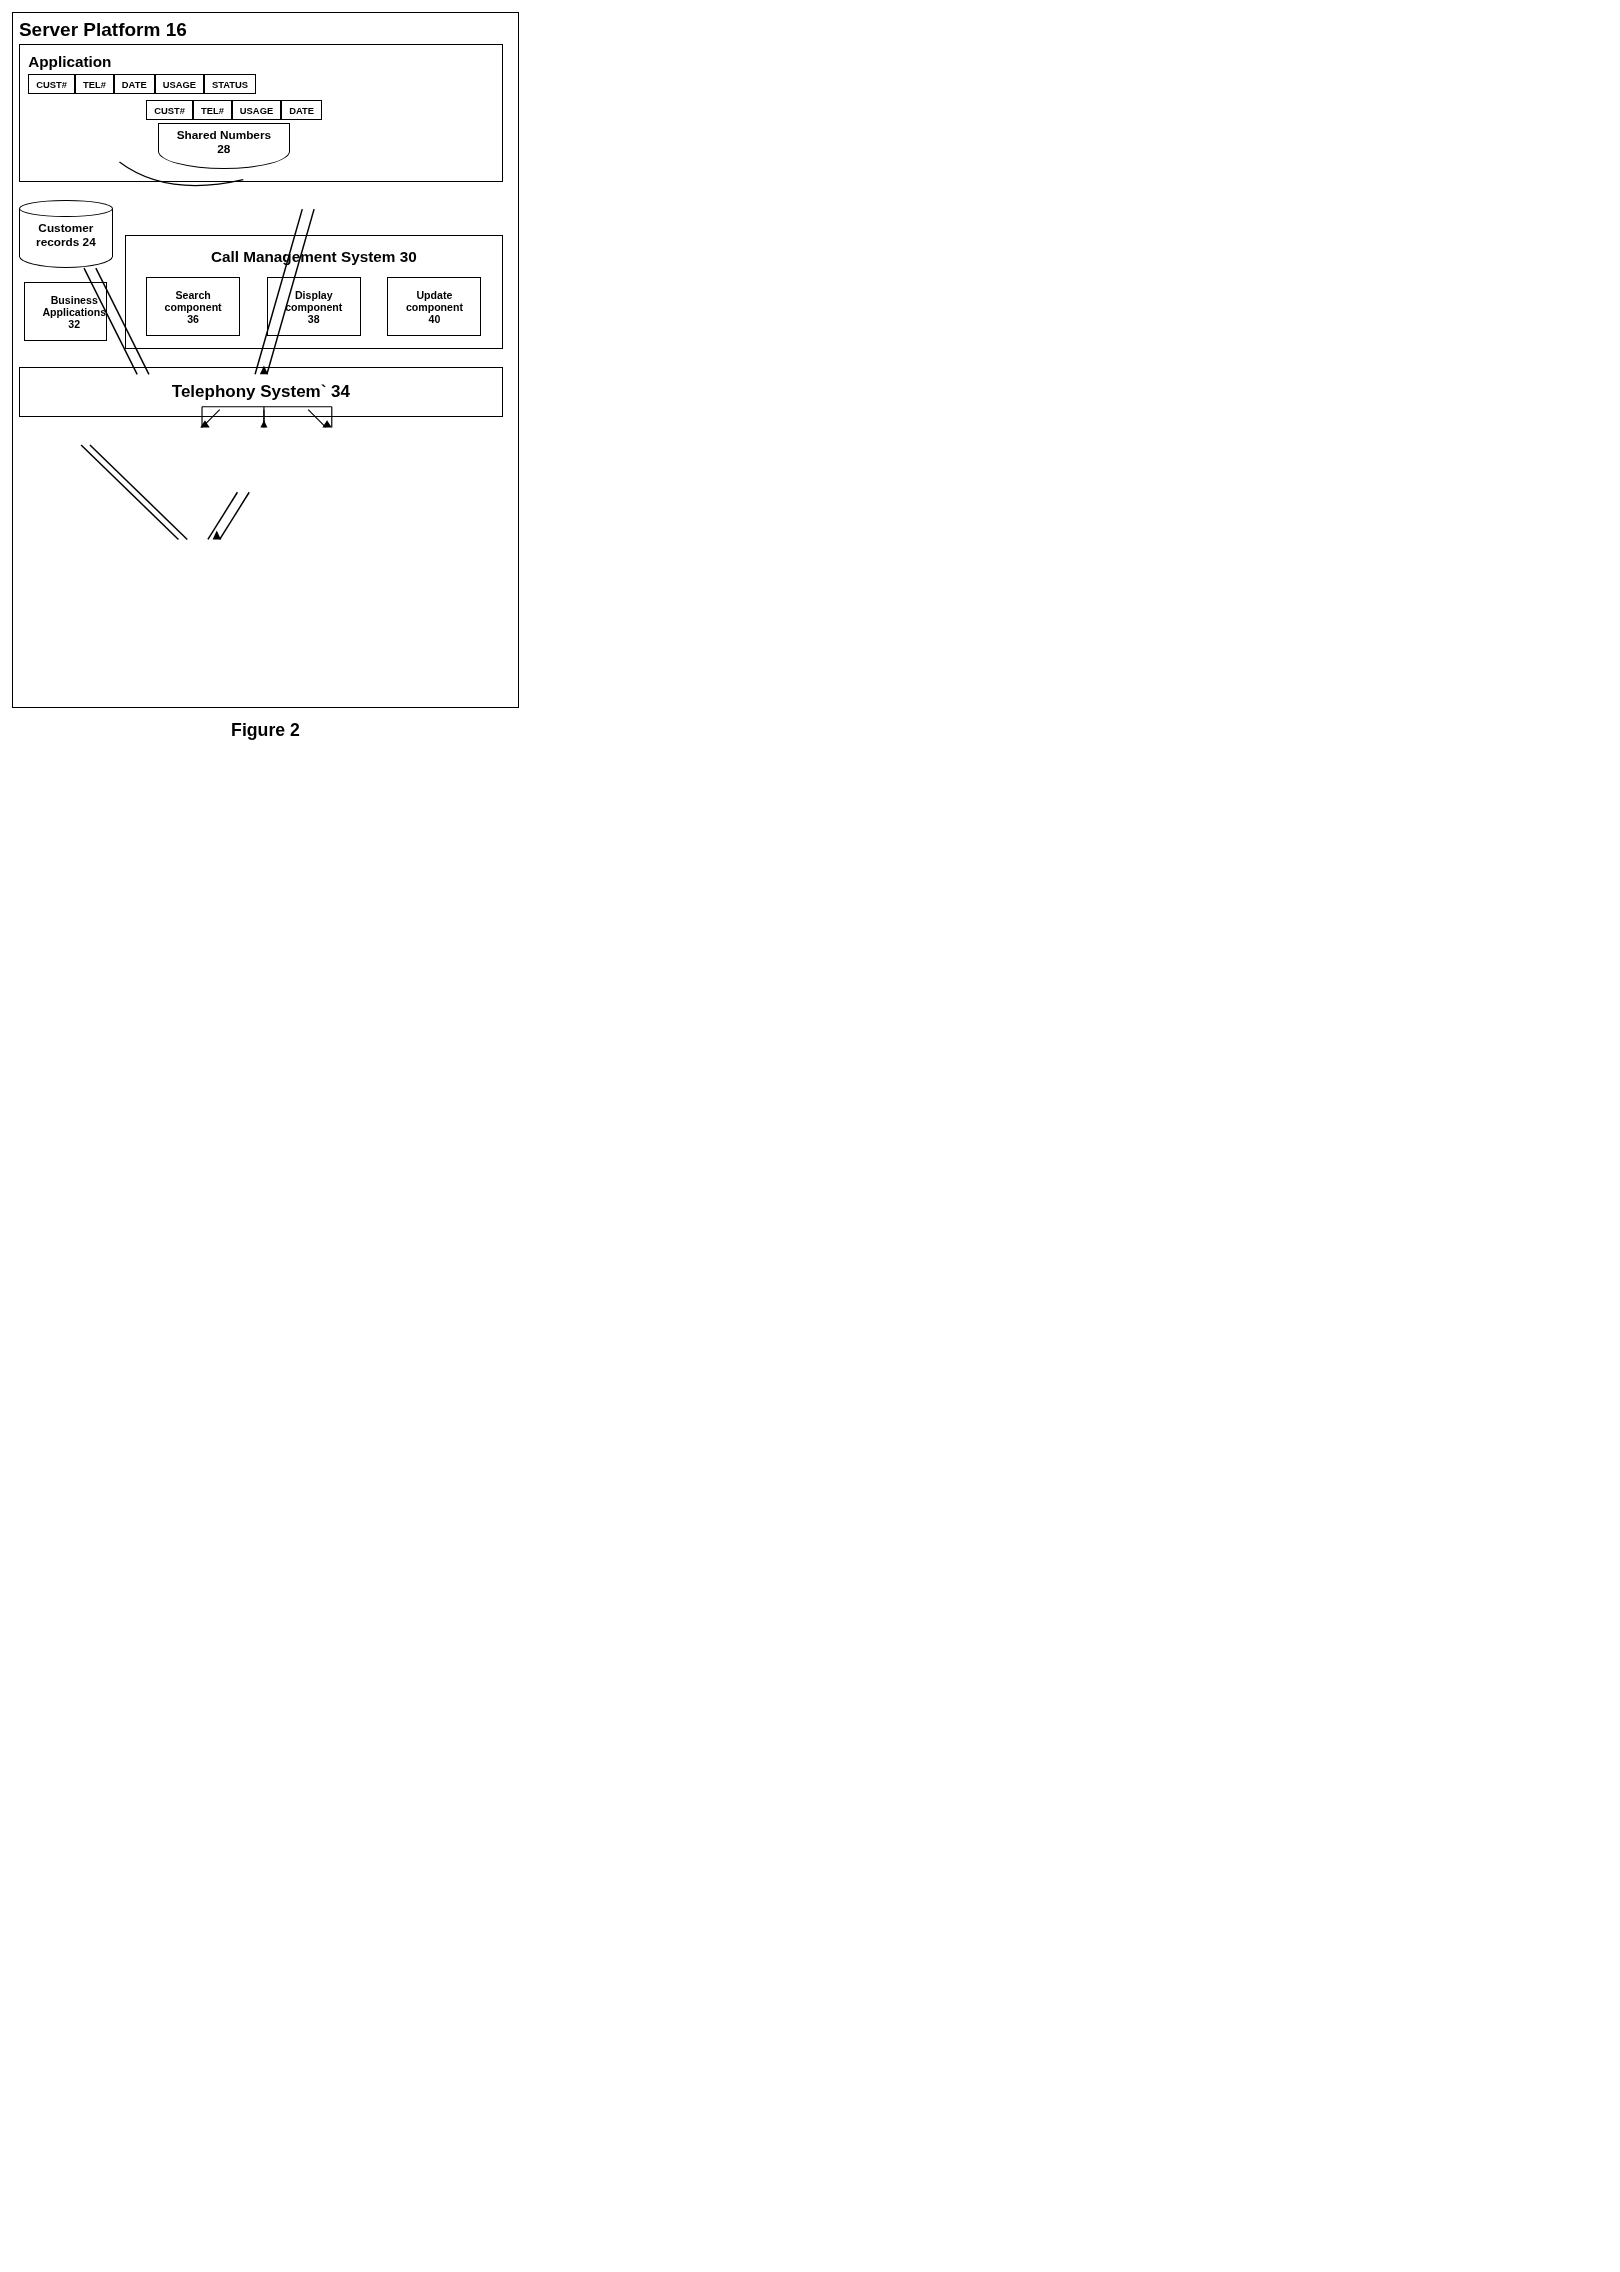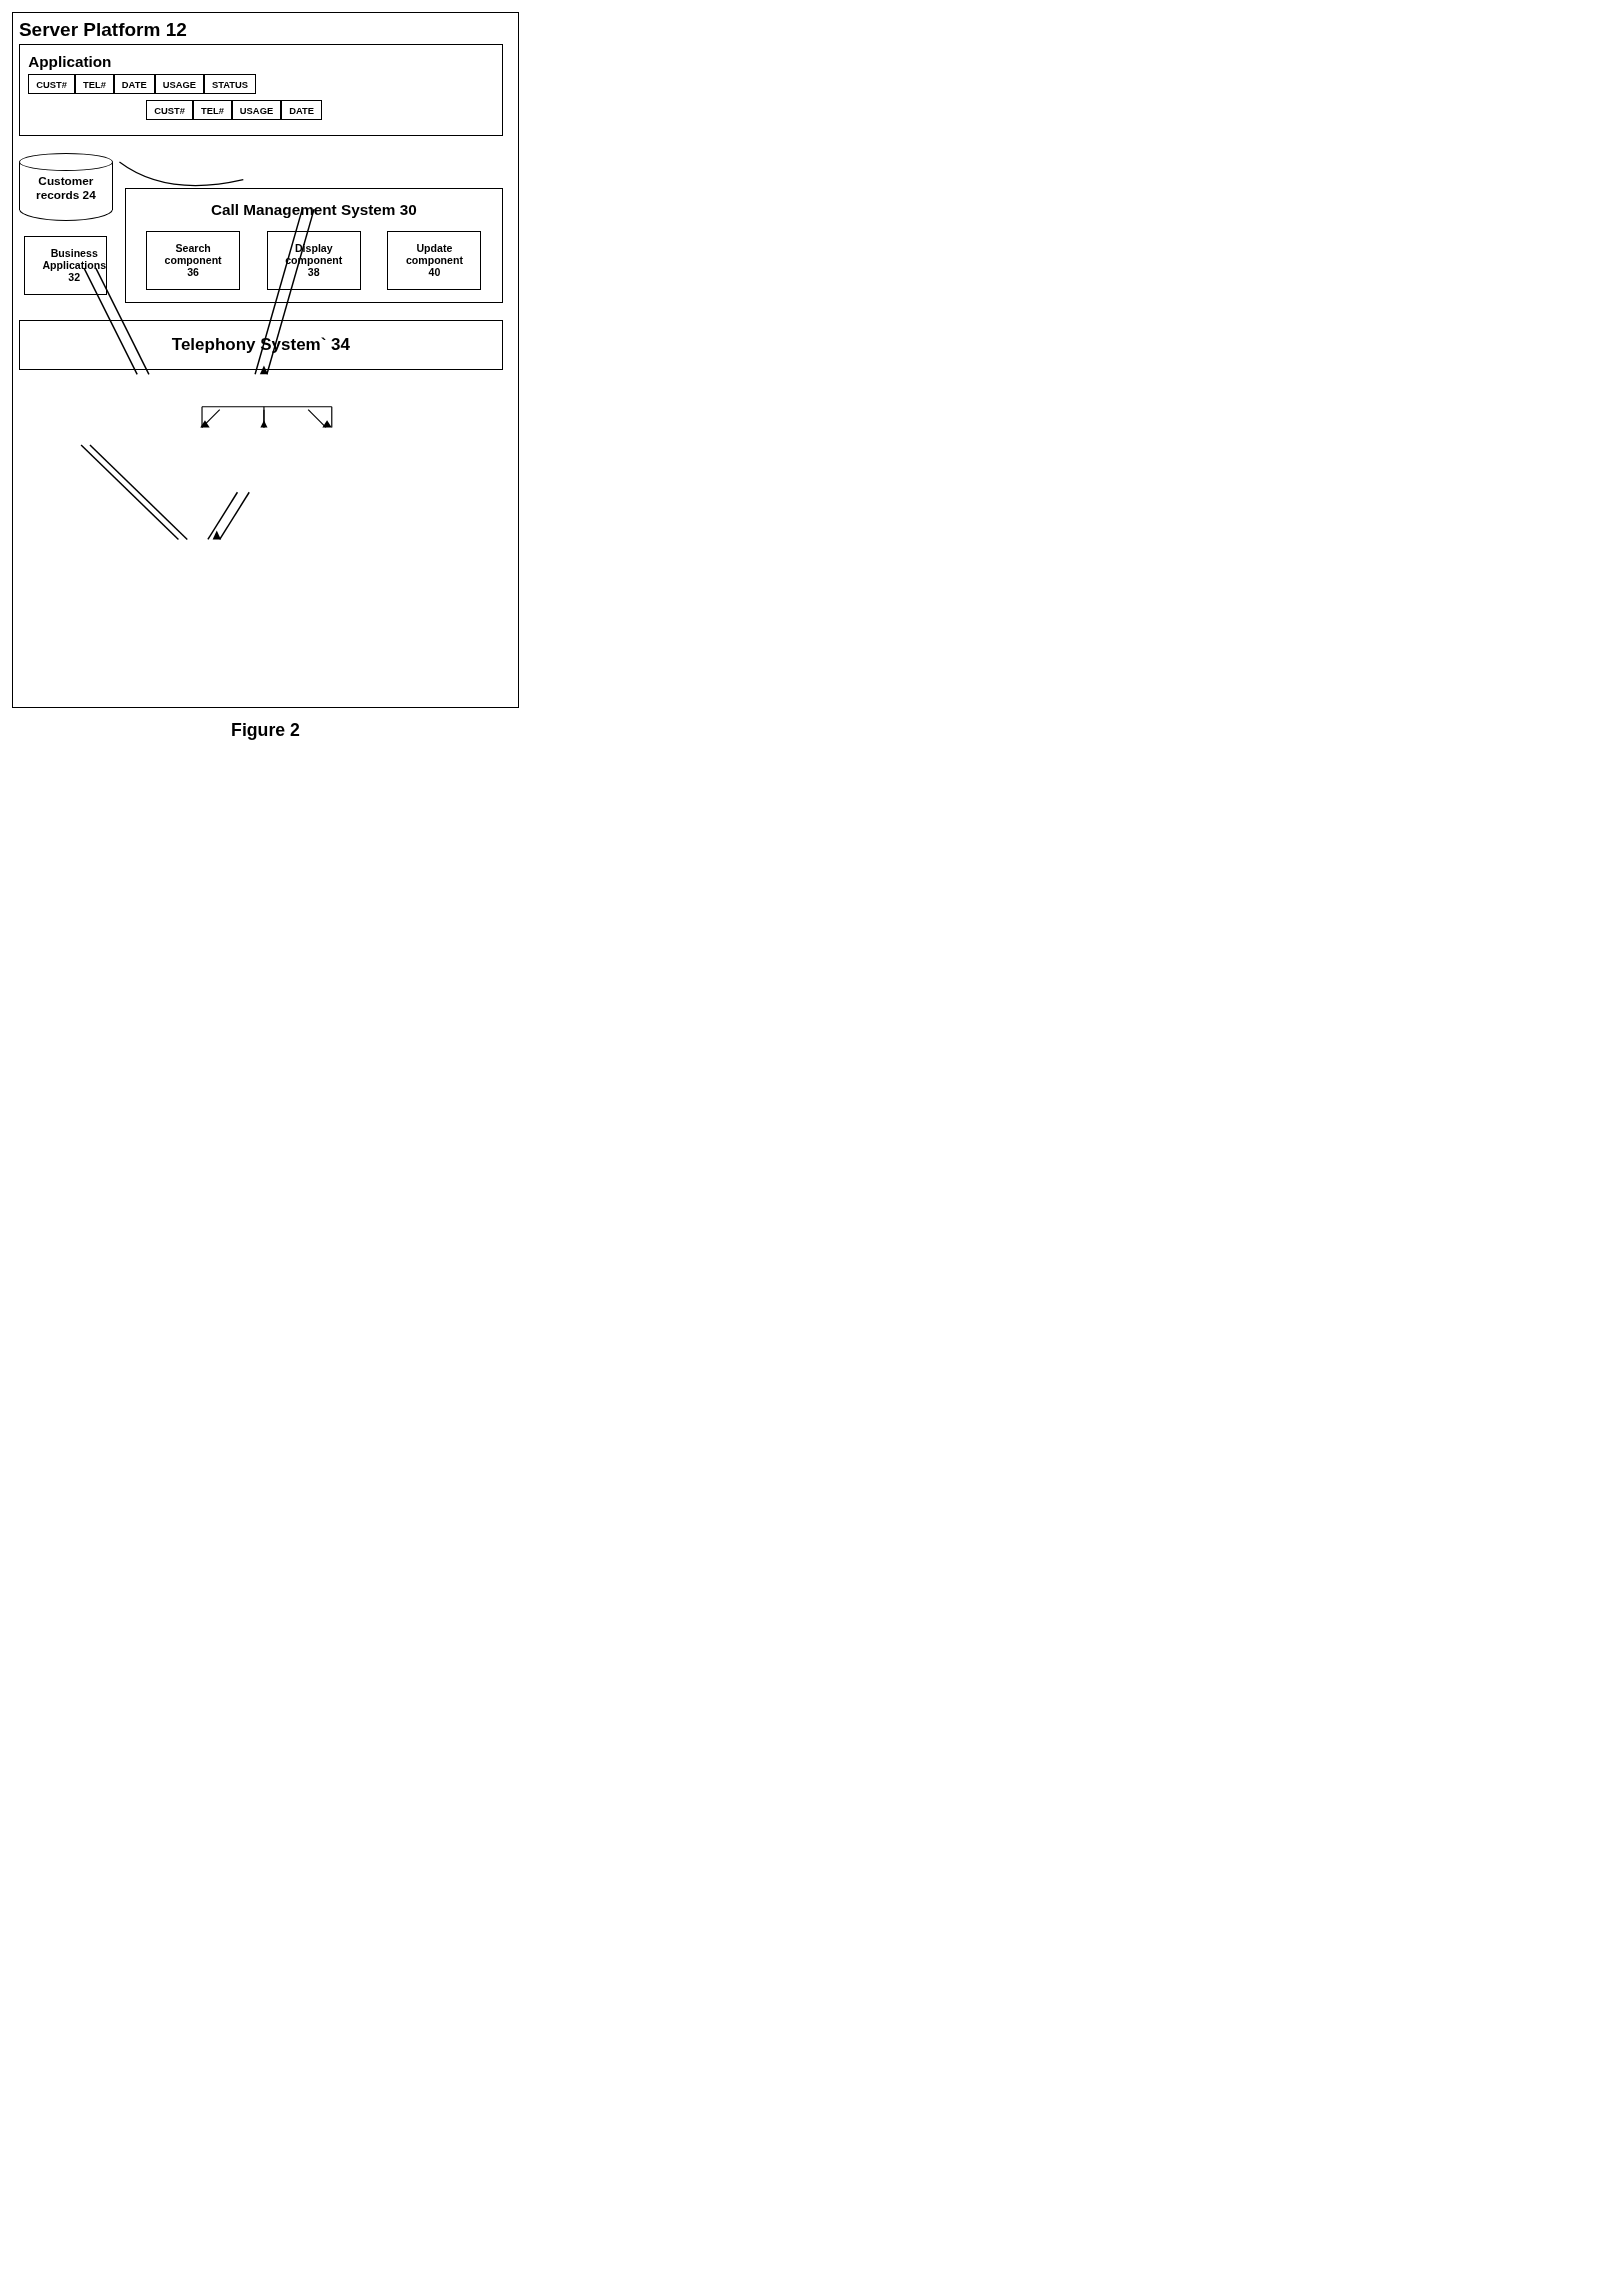--- a/index.html
+++ b/index.html
@@ -190,21 +190,21 @@
     }
 
     .right-column {
       flex: 1;
     }
   </style>
 </head>
 <body>
 
 <div class="outer-border">
-  <div class="server-platform-label">Server Platform 12</div>
+  <div class="server-platform-label">Server Platform 16</div>
 
   <div style="position:relative; width:484px; min-height:637px;">
 
     <svg style="position:absolute;top:0;left:0;width:484px;height:637px;pointer-events:none;z-index:10;" viewBox="0 0 820 1080">
 
       <line x1="110" y1="380" x2="200" y2="560" stroke="#000" stroke-width="2.5"></line>
       <line x1="130" y1="380" x2="220" y2="560" stroke="#000" stroke-width="2.5"></line>
 
       <line x1="480" y1="280" x2="400" y2="560" stroke="#000" stroke-width="2.5"></line>
       <line x1="500" y1="280" x2="420" y2="560" stroke="#000" stroke-width="2.5"></line>
@@ -249,20 +249,26 @@
 
 
         <div style="margin-top:5.9px; margin-left:118px;">
           <div class="table-fields">
             <div class="field-cell">CUST#</div>
             <div class="field-cell">TEL#</div>
             <div class="field-cell">USAGE</div>
             <div class="field-cell">DATE</div>
           </div>
 
+          <div style="margin-left:11.8px;">
+            <div style="border:1.2px solid #000; border-radius: 0 0 50% 50% / 0 0 17.7px 17.7px; padding:4.7px 17.7px 11.8px 17.7px; display:inline-block; background:#fff;">
+              <div style="font-size:11.8px;font-weight:bold;text-align:center;white-space:pre-line;">Shared Numbers
+28</div>
+            </div>
+          </div>
         </div>
       </div>
     </div>
 
     <div class="cms-row" style="position:relative;z-index:2;margin-top:5.9px;">
 
       <div class="left-column">
 
         <div class="customer-records-cylinder">
           <div class="cylinder-top"></div>

